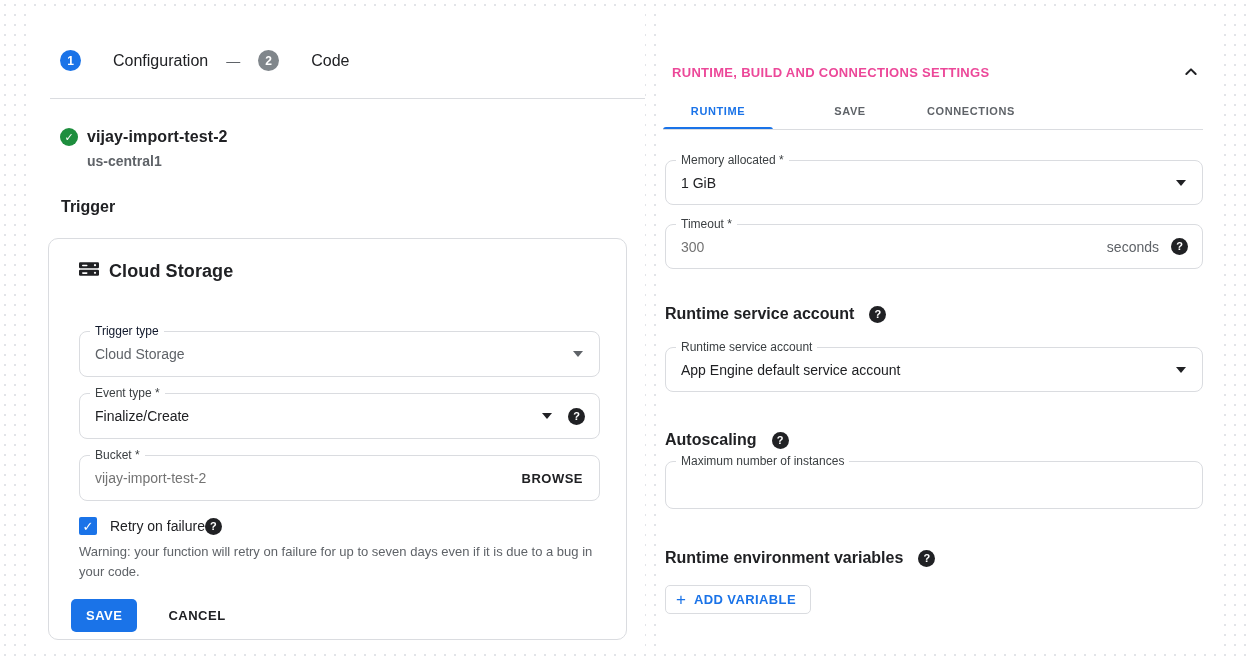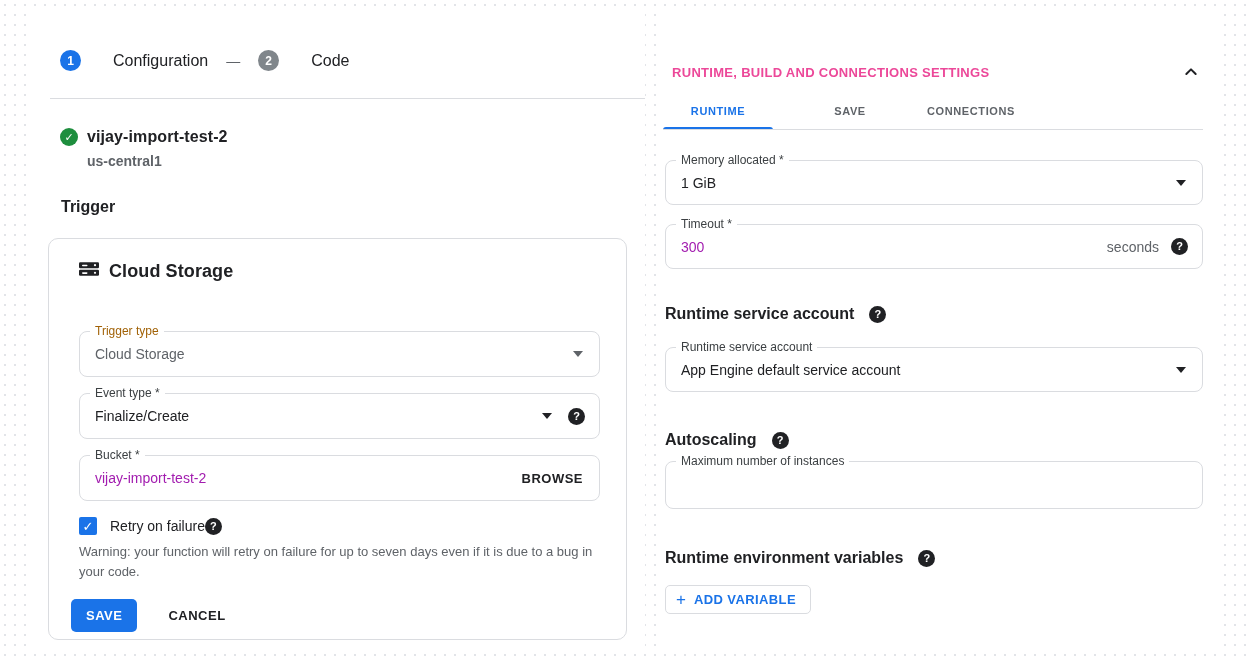--- a/index.html
+++ b/index.html
@@ -52,26 +52,26 @@
   
   .field {
     position:absolute; left:30px; right:26px; height:46px;
     border:1px solid #dadce0; border-radius:8px; background:#fff;
     display:flex; align-items:center;
   }
   .field .notch {
     position:absolute; top:-9px; left:10px; background:#fff; padding:0 5px;
     font-size:12px; font-weight:500; color:#3c4043; line-height:16px; white-space:nowrap;
   }
-  .field .notch.muted { color:#a16207; }
+  .field .notch.muted { color:#0f172a; }
   .field .value { font-size:14px; color:#202124; padding-left:15px; flex:1; }
   .field .value.muted { color:#5f6368; }
   .field input {
     border:none; outline:none; background:transparent; flex:1;
-    font:inherit; font-size:14px; color:#a21caf; padding-left:15px; min-width:0;
+    font:inherit; font-size:14px; color:#737373; padding-left:15px; min-width:0;
   }
   .caret { width:0; height:0; border-left:5px solid transparent; border-right:5px solid transparent;
            border-top:6px solid #202124; margin-right:16px; }
   .caret.muted { border-top-color:#5f6368; }
   .help {
     width:17px; height:17px; border-radius:50%; background:#202124; color:#fff; flex:none;
     display:inline-flex; align-items:center; justify-content:center;
     font-size:11px; font-weight:700; line-height:1;
   }
   .field .help { margin-right:14px; }

